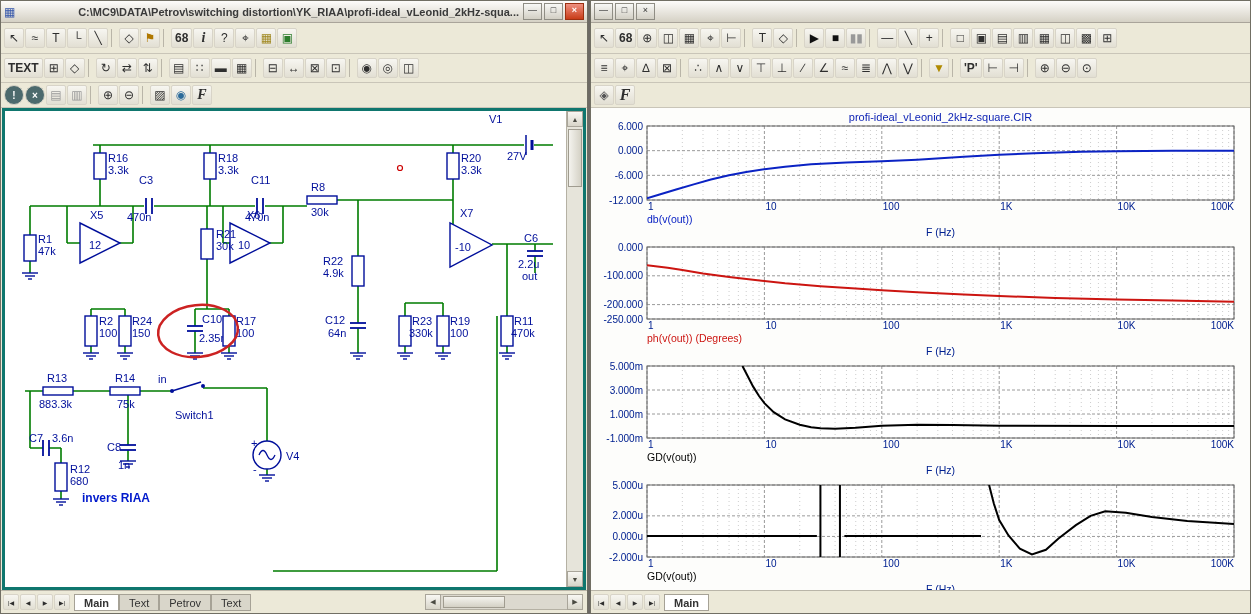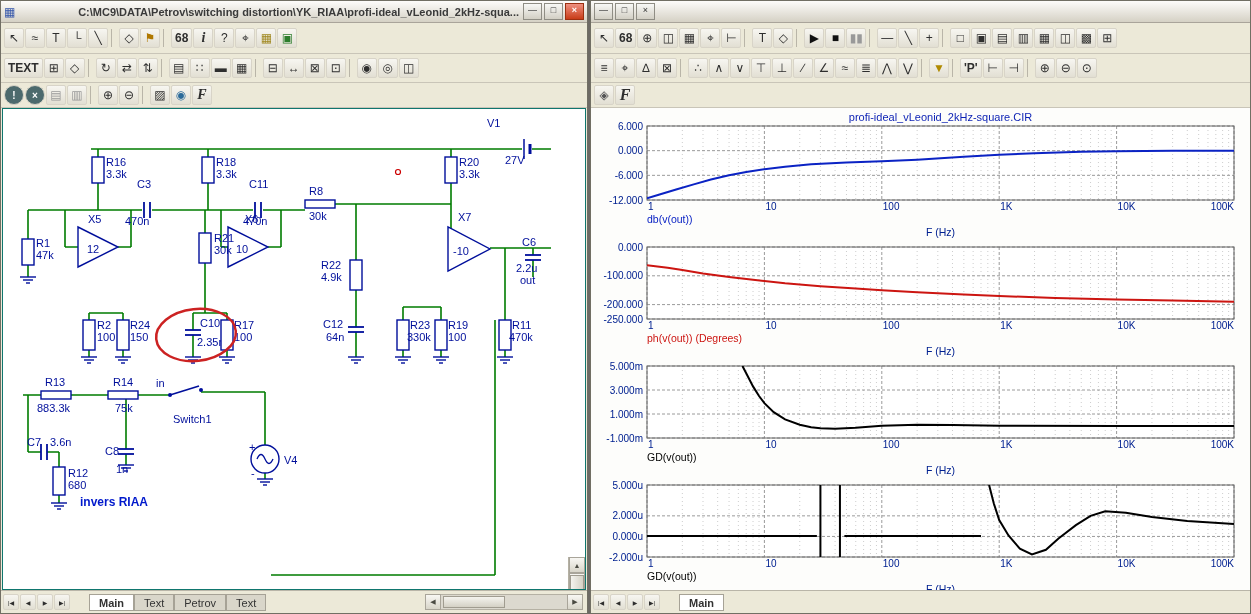--- a/index.html
+++ b/index.html
@@ -15,30 +15,30 @@
   .winbtn.close{background:linear-gradient(#ef9080,#c83c18);color:#fff;border-color:#9c2f10;font-weight:bold;}
   .tb{display:flex;align-items:center;gap:1px;padding:1px 3px;border-bottom:1px solid #c9c5b8;background:#ece9d8;flex:0 0 auto;}
   .tb1{height:28px;}.tb2{height:26px;}.tb3{height:22px;}
   .tbtn{min-width:20px;height:20px;display:inline-flex;align-items:center;justify-content:center;font-size:12px;color:#2e2e2e;border:1px solid #d8d4c8;background:linear-gradient(#f7f6f1,#e2dfd3);border-radius:2px;box-sizing:border-box;}
   .tbtn.wide{padding:0 3px;font-size:12px;font-weight:bold;}
   .tbtn.serif{font-family:"Liberation Serif",serif;font-weight:bold;font-style:italic;font-size:14px;}
   .tbtn.big{font-size:16px;}
   .tbtn.round{border-radius:50%;background:#4c6a6d;color:#fff;font-weight:bold;font-size:10px;}
   .tbtn.dim{color:#999;}
   .tbsep{width:4px;height:18px;border-left:1px solid #b9b5a8;margin:0 2px;display:inline-block;}
-  .schem-wrap{flex:1;display:flex;border:1px solid #0f766e;margin:0 1px 0 1px;background:#ffffff;overflow:hidden;align-items:flex-end;}
+  .schem-wrap{flex:1;display:flex;border:3px solid #0f766e;margin:0 1px 0 1px;background:#ffffff;overflow:hidden;}
   .schem{flex:1;position:relative;overflow:hidden;background:#fff;}
   .vscroll{width:16px;background:#e6e4da;border-left:1px solid #b5b1a4;display:flex;flex-direction:column;}
   .sbtn{width:16px;height:16px;font-size:7px;display:flex;align-items:center;justify-content:center;color:#4a4a42;background:linear-gradient(#f8f7f3,#d8d5c9);border:1px solid #a9a59a;box-sizing:border-box;}
   .vtrack{flex:1;position:relative;}
   .vthumb{position:absolute;top:2px;left:1px;right:1px;height:56px;background:linear-gradient(90deg,#f4f3ee,#d4d1c5);border:1px solid #a09c90;}
   .tabbar{height:20px;flex:0 0 20px;display:flex;align-items:center;background:#ece9d8;border-top:1px solid #b9b5a8;padding:1px 2px;gap:1px;}
   .tabnav{display:flex;gap:1px;}
   .tabnav .tbtn{min-width:16px;height:16px;font-size:6px;padding:0;}
-  .tabs{display:flex;margin-left:18px;height:17px;}
+  .tabs{display:flex;margin-left:3px;height:17px;}
   .tab{padding:1px 9px;font-size:11px;color:#333;border:1px solid #a6a296;background:#d9d6ca;line-height:14px;}
   .tab.active{background:#fff;font-weight:bold;}
   .hscroll{margin-left:auto;display:flex;width:158px;height:16px;margin-right:2px;}
   .htrack{flex:1;position:relative;background:#dcd9cf;border-top:1px solid #b5b1a4;border-bottom:1px solid #b5b1a4;}
   .hthumb{position:absolute;left:2px;top:1px;bottom:1px;width:60px;background:linear-gradient(#f4f3ee,#d4d1c5);border:1px solid #a09c90;}
   .charts{flex:1;background:#fdfdfb;overflow:hidden;padding-top:2px;}
   .charts svg{display:block;}
 </style>
 </head>
 <body>

